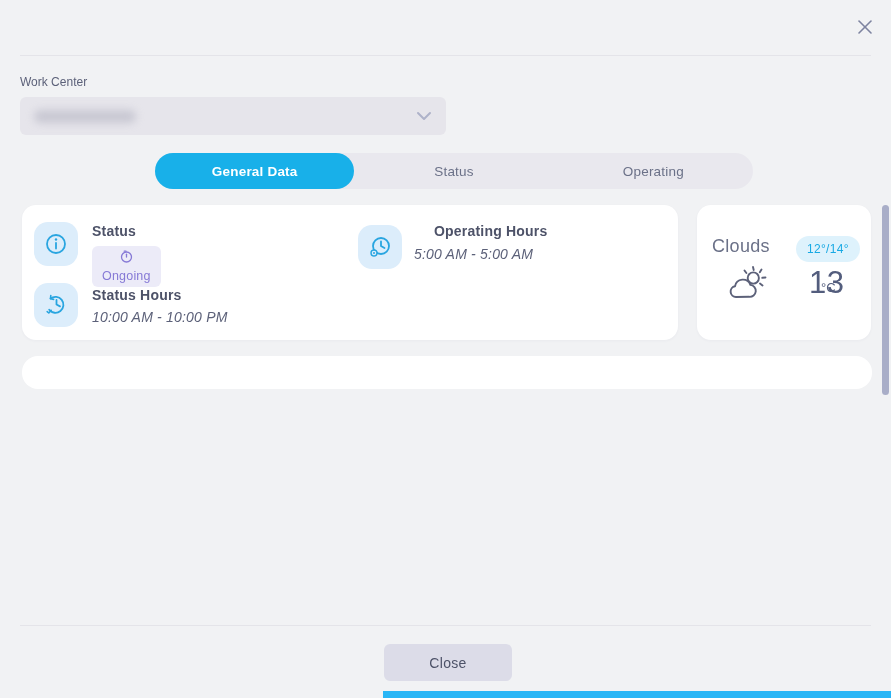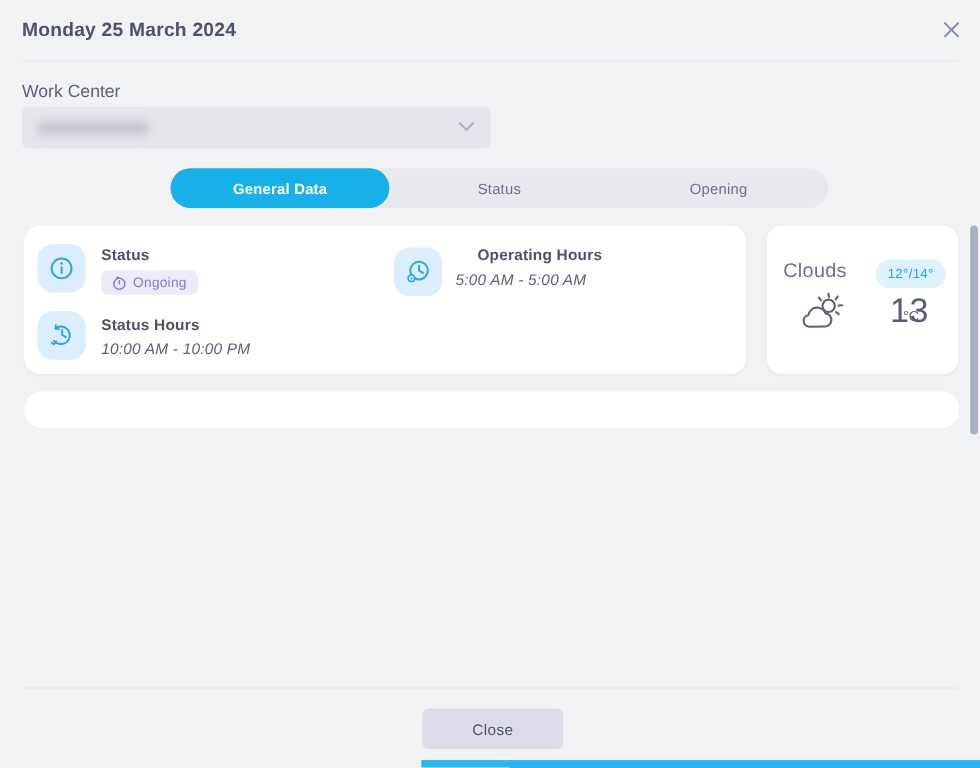--- a/index.html
+++ b/index.html
@@ -12,21 +12,21 @@
   }
   *{box-sizing:border-box;margin:0;padding:0;}
   body{margin:0;background:#fff;font-family:"Liberation Sans",sans-serif;}
   .screen{position:relative;width:891px;height:698px;background:var(--page-bg);overflow:hidden;}
 
   .modal-title{position:absolute;left:20px;top:17px;font-size:17.5px;font-weight:bold;
     color:var(--title);letter-spacing:.2px;}
   .close-x{position:absolute;right:17px;top:18px;width:18px;height:18px;cursor:pointer;}
   .header-divider{position:absolute;left:20px;right:20px;top:55px;height:1px;background:var(--divider);}
 
-  .wc-label{position:absolute;left:20px;top:75px;font-size:16px;font-weight:500;color:var(--text);}
+  .wc-label{position:absolute;left:20px;top:75px;font-size:12px;font-weight:500;color:var(--text);}
   .wc-select{position:absolute;left:20px;top:97px;width:426px;height:38px;border-radius:6px;
     background:var(--control-bg);display:flex;align-items:center;justify-content:space-between;
     padding:0 14px;cursor:pointer;}
   .wc-blur{width:102px;height:13px;border-radius:6px;background:#b4b4c2;filter:blur(4px);opacity:.6;}
 
   .tabbar{position:absolute;left:155px;top:153px;width:598px;height:36px;border-radius:18px;
     background:var(--tabbar-bg);display:flex;}
   .tab{flex:1;display:flex;align-items:center;justify-content:center;font-size:13.5px;
     color:var(--muted-tab);border-radius:18px;cursor:pointer;letter-spacing:.2px;}
   .tab.active{background:var(--accent);color:#fff;font-weight:bold;}
@@ -61,21 +61,20 @@
   .close-btn{position:absolute;left:384px;top:644px;width:128px;height:37px;border:none;border-radius:6px;
     background:var(--button-bg);color:var(--title);font-size:14px;font-family:inherit;cursor:pointer;
     letter-spacing:.3px;}
   .bottom-bar{position:absolute;left:383px;top:691px;width:508px;height:7px;background:var(--bottom-bar);}
 </style>
 </head>
 <body>
 
 <div class="screen">
 
-  <div class="modal-title">Monday 25 March 2024</div>
 
   <div class="close-x">
     <svg width="18" height="18" viewBox="0 0 18 18">
       <line x1="3" y1="3" x2="15" y2="15" stroke="var(--close-icon)" stroke-width="1.6" stroke-linecap="round"></line>
       <line x1="15" y1="3" x2="3" y2="15" stroke="var(--close-icon)" stroke-width="1.6" stroke-linecap="round"></line>
     </svg>
   </div>
 
   <div class="header-divider"></div>
 
@@ -86,34 +85,34 @@
     <span>
       <svg width="16" height="10" viewBox="0 0 16 10">
         <polyline points="2,2 8,8 14,2" fill="none" stroke="var(--chevron)" stroke-width="2" stroke-linecap="round" stroke-linejoin="round"></polyline>
       </svg>
     </span>
   </div>
 
   <div class="tabbar">
     <div class="tab active">General Data</div>
     <div class="tab">Status</div>
-    <div class="tab">Opening</div>
+    <div class="tab">Operating</div>
   </div>
 
   <div class="card info-card">
 
     <div class="iconbox" style="left:12px;top:17px;">
       <svg width="22" height="22" viewBox="0 0 22 22">
         <circle cx="11" cy="11" r="9" fill="none" stroke="var(--icon-stroke)" stroke-width="1.8"></circle>
         <line x1="11" y1="10" x2="11" y2="15.5" stroke="var(--icon-stroke)" stroke-width="1.8" stroke-linecap="round"></line>
         <circle cx="11" cy="6.5" r="1.2" fill="var(--icon-stroke)"></circle>
       </svg>
     </div>
     <div class="item-label" style="left:70px;top:18px;">Status</div>
-    <div class="badge" style="left:70px;top:41px;">
+    <div class="badge" style="left:70px;top:41px;flex-direction:column;">
       <span style="display:flex;">
         <svg width="13" height="13" viewBox="0 0 13 13">
           <circle cx="6.5" cy="7" r="5" fill="none" stroke="var(--badge-text)" stroke-width="1.3"></circle>
           <line x1="6.5" y1="4.2" x2="6.5" y2="7" stroke="var(--badge-text)" stroke-width="1.3" stroke-linecap="round"></line>
           <line x1="4.2" y1="1.2" x2="6" y2="1.2" stroke="var(--badge-text)" stroke-width="1.3" stroke-linecap="round"></line>
         </svg>
       </span>
       <span>Ongoing</span>
     </div>
 

